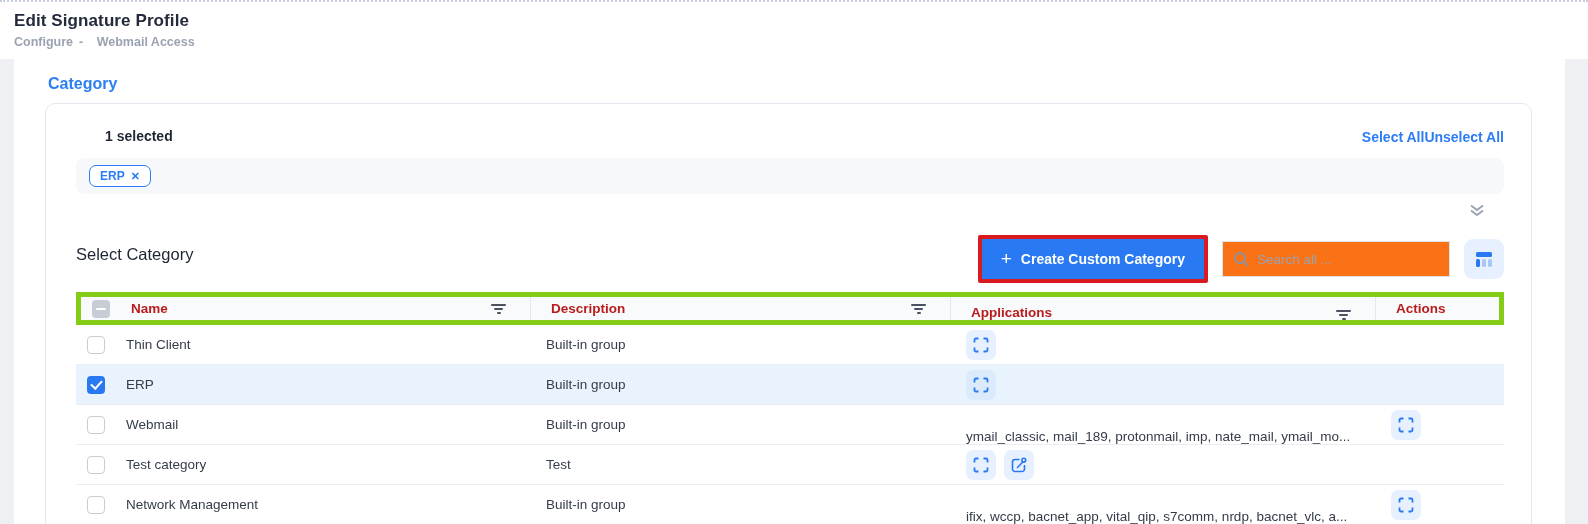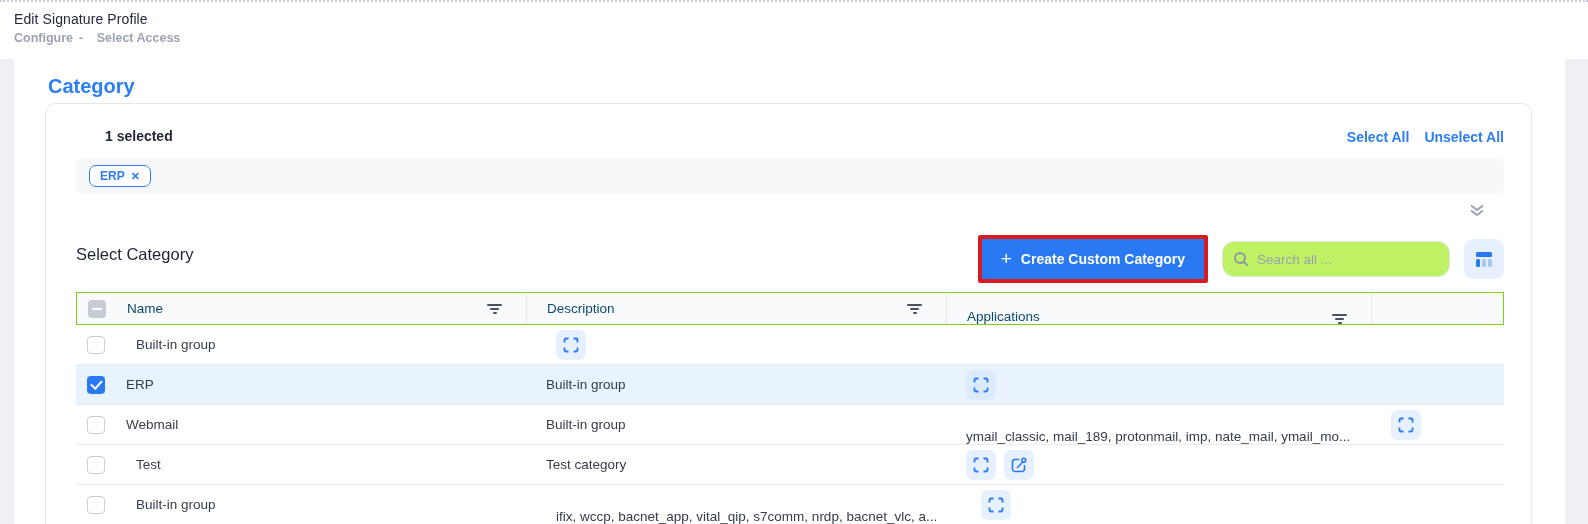--- a/index.html
+++ b/index.html
@@ -11,40 +11,40 @@
     overflow: hidden;
     color: #20273a;
   }
   
   .topbar {
     position: absolute; left: 0; top: 0; width: 1588px; height: 59px;
     background: #ffffff;
     border-top: 2px dotted #c7cdde;
     padding: 9px 0 0 14px;
   }
-  .page-title { font-size: 14px; font-weight: normal; color: #232a3b; letter-spacing: .1px; }
+  .page-title { font-size: 17px; font-weight: bold; color: #232a3b; letter-spacing: .1px; }
   .breadcrumb { margin-top: 4px; font-size: 12.5px; font-weight: 600; color: #9ba3b2; }
   .breadcrumb span { margin-right: 6px; }
   
   .panel {
     position: absolute; left: 14px; top: 59px; width: 1551px; height: 465px;
     background: #ffffff;
   }
   .section-heading {
     position: absolute; left: 34px; top: 16px;
-    font-size: 20px; font-weight: bold; color: #2b7ff2;
+    font-size: 16px; font-weight: bold; color: #2b7ff2;
   }
   .card {
     position: absolute; left: 31px; top: 44px; width: 1487px; height: 500px;
     background: #fff;
     border: 1px solid #e4e7ee;
     border-radius: 10px;
   }
   .selected-count { position: absolute; left: 30px; top: 24px; font-size: 14px; font-weight: 600; color: #1f2633; margin-left: 29px; }
-  .bulk-links { position: absolute; right: 27px; top: 25px; display: flex; gap: 15px; }
+  .bulk-links { position: absolute; right: 27px; top: 25px; display: flex; }
   .bulk-links .lnk { font-size: 14px; font-weight: 600; color: #2b7cf5; cursor: pointer; }
   .chip-strip {
     position: absolute; left: 30px; right: 27px; top: 54px; height: 36px;
     background: #f7f8fa; border-radius: 8px;
     display: flex; align-items: center; padding-left: 13px;
   }
   .chip {
     display: inline-flex; align-items: center; gap: 6px;
     border: 1.5px solid #2b7cf5; border-radius: 7px; background: #fff;
     padding: 3px 10px; font-size: 12px; font-weight: bold; color: #2b7cf5;
@@ -57,38 +57,38 @@
   .red-annotation { border: 4px solid #d81b21; border-radius: 2px; }
   .create-btn {
     display: flex; align-items: center; gap: 9px;
     background: #2979f2; color: #fff; border: none; cursor: pointer;
     height: 40px; padding: 0 19px; border-radius: 0px;
     font-family: "Liberation Sans", sans-serif;
     font-size: 14px; font-weight: bold;
   }
   .create-btn .plus { font-size: 19px; font-weight: 400; line-height: 1; margin-top: -2px; }
   .search-box {
-    width: 228px; height: 36px; border: 1px solid #dfe3ea; border-radius: 12px;
-    background: #bef264; display: flex; align-items: center; padding: 0 10px; gap: 8px;
+    width: 228px; height: 36px; border: 1px solid #dfe3ea; border-radius: 0;
+    background: #f97316; display: flex; align-items: center; padding: 0 10px; gap: 8px;
   }
   .search-box input {
     border: none; outline: none; flex: 1; font-size: 13.5px;
     font-family: "Liberation Sans", sans-serif; color: #333; background: transparent;
   }
   .search-box input::placeholder { color: #9aa2b1; }
   .col-btn {
     width: 40px; height: 40px; border-radius: 9px; background: #e7f0fe;
     border: none; cursor: pointer; display: flex; align-items: center; justify-content: center;
   }
   
   .table { position: absolute; left: 30px; right: 27px; top: 188px; font-size: 13.5px; }
   .tr { display: flex; align-items: stretch; }
   .thead {
-    background: #f9fafb; border: 1px solid #84cc16; height: 33px;
-    font-weight: normal; color: #0c4a6e;
+    background: #f9fafb; border: 5px solid #84cc16; height: 33px;
+    font-weight: bold; color: #b91c1c;
   }
   .tbody-row { height: 40px; border-bottom: 1px solid #eaecf0; background: #fff; color: #353c4a; }
   .tbody-row.selected { background: #e8f3fd; }
   .td, .th { display: flex; align-items: center; overflow: hidden; white-space: nowrap; }
   .col-check { width: 40px; justify-content: center; flex: none; }
   .col-name { width: 410px; padding-left: 10px; flex: none; }
   .col-desc { width: 420px; padding-left: 20px; flex: none; }
   .col-apps { width: 425px; padding-left: 20px; flex: none; align-items: flex-end; }
   .col-actions { width: 135px; padding-left: 20px; flex: none; gap: 8px; }
   .th.col-name, .th.col-desc, .th.col-apps { border-right: 1px solid #e6e8ee; justify-content: space-between; padding-right: 24px; }
@@ -114,21 +114,21 @@
     border: none; cursor: pointer; display: inline-flex; align-items: center; justify-content: center;
   }
   .tbody-row.selected .icon-btn { background: #dcebfc; }
 </style>
 </head>
 <body>
 
 <div class="topbar">
   <div class="page-title">Edit Signature Profile</div>
   <div class="breadcrumb">
-    <span>Configure</span><span>-</span> <span style="margin-left:4px;">Select Access</span>
+    <span>Configure</span><span>-</span> <span style="margin-left:4px;">Webmail Access</span>
   </div>
 </div>
 
 <div class="panel">
   <div class="section-heading">Category</div>
 
   <div class="card">
     <div class="selected-count">1 selected</div>
 
     <div class="bulk-links">
@@ -196,26 +196,30 @@
             </span>
         </div>
         <div class="th col-apps">
           <span>Applications</span>
           <span class="filter-icon">
               <i></i>
               <i></i>
               <i></i>
             </span>
         </div>
+        <div class="th col-actions">
+            <span>Actions</span>
+          </div>
       </div>
 
       <div class="tr tbody-row">
         <div class="td col-check">
             <span class="cbx unchecked"></span>
           </div>
+        <div class="td col-name">Thin Client</div>
         <div class="td col-desc">Built-in group</div>
         <div class="td col-actions">
           <button class="icon-btn">
             <svg width="16" height="16" viewBox="0 0 16 16" fill="none" stroke="#2979f2" stroke-width="1.8">
               <path d="M5.5 1.5H3A1.5 1.5 0 0 0 1.5 3v2.5"></path>
                 <path d="M10.5 1.5H13A1.5 1.5 0 0 1 14.5 3v2.5"></path>
                 <path d="M5.5 14.5H3A1.5 1.5 0 0 1 1.5 13v-2.5"></path>
                 <path d="M10.5 14.5H13a1.5 1.5 0 0 0 1.5-1.5v-2.5"></path>
             </svg>
           </button>
@@ -256,22 +260,22 @@
                 <path d="M10.5 14.5H13a1.5 1.5 0 0 0 1.5-1.5v-2.5"></path>
             </svg>
           </button>
         </div>
       </div>
 
       <div class="tr tbody-row">
         <div class="td col-check">
             <span class="cbx unchecked"></span>
           </div>
+        <div class="td col-name">Test category</div>
         <div class="td col-desc">Test</div>
-        <div class="td col-name">Test category</div>
         <div class="td col-actions">
           <button class="icon-btn">
             <svg width="16" height="16" viewBox="0 0 16 16" fill="none" stroke="#2979f2" stroke-width="1.8">
               <path d="M5.5 1.5H3A1.5 1.5 0 0 0 1.5 3v2.5"></path>
                 <path d="M10.5 1.5H13A1.5 1.5 0 0 1 14.5 3v2.5"></path>
                 <path d="M5.5 14.5H3A1.5 1.5 0 0 1 1.5 13v-2.5"></path>
                 <path d="M10.5 14.5H13a1.5 1.5 0 0 0 1.5-1.5v-2.5"></path>
             </svg>
           </button>
           <button class="icon-btn">
@@ -281,20 +285,21 @@
               <circle cx="13.8" cy="4.2" r="1.9"></circle>
             </svg>
           </button>
         </div>
       </div>
 
       <div class="tr tbody-row">
         <div class="td col-check">
             <span class="cbx unchecked"></span>
           </div>
+        <div class="td col-name">Network Management</div>
         <div class="td col-desc">Built-in group</div>
         <div class="td col-apps">ifix, wccp, bacnet_app, vital_qip, s7comm, nrdp, bacnet_vlc, a...</div>
         <div class="td col-actions">
           <button class="icon-btn">
             <svg width="16" height="16" viewBox="0 0 16 16" fill="none" stroke="#2979f2" stroke-width="1.8">
               <path d="M5.5 1.5H3A1.5 1.5 0 0 0 1.5 3v2.5"></path>
                 <path d="M10.5 1.5H13A1.5 1.5 0 0 1 14.5 3v2.5"></path>
                 <path d="M5.5 14.5H3A1.5 1.5 0 0 1 1.5 13v-2.5"></path>
                 <path d="M10.5 14.5H13a1.5 1.5 0 0 0 1.5-1.5v-2.5"></path>
             </svg>

